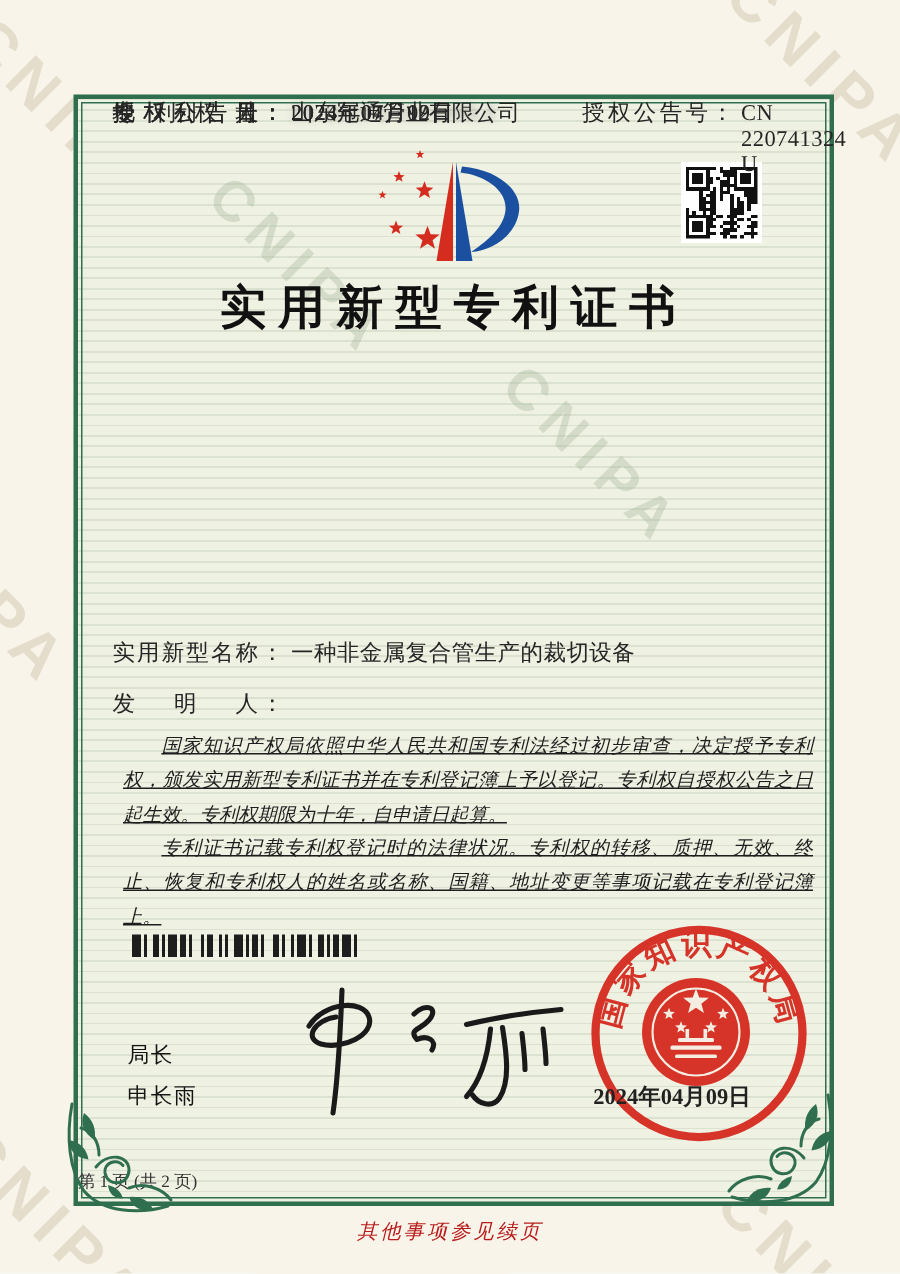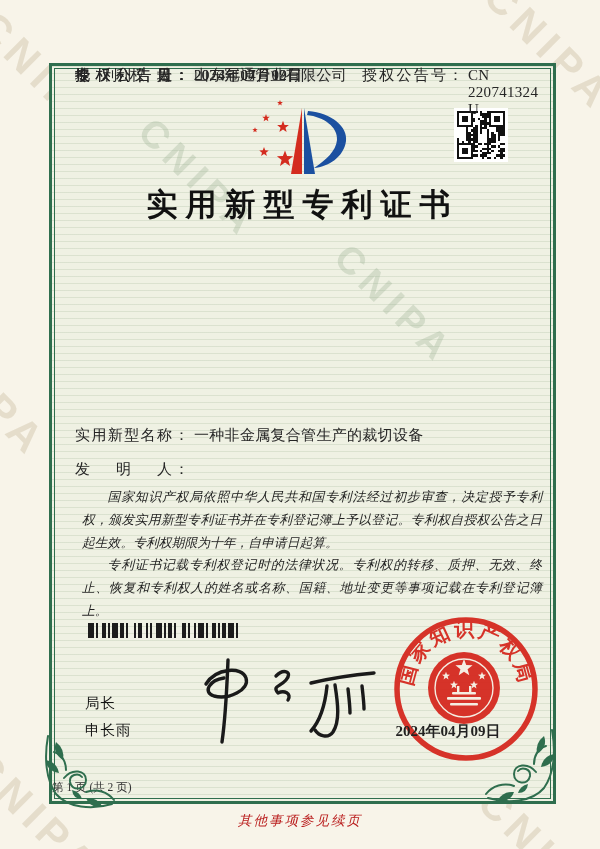--- a/index.html
+++ b/index.html
@@ -37,31 +37,32 @@
   
   .frow{position:absolute;left:23px;right:16px;display:flex;align-items:baseline;font-size:15px;color:#252525;}
   .frow:nth-of-type(1){top:178px;}
   .frow:nth-of-type(2){top:221px;}
   .frow:nth-of-type(3){top:253px;}
   .frow:nth-of-type(4){top:287px;}
   .frow:nth-of-type(5){top:323px;}
   .frow:nth-of-type(6){top:360px;}
   .frow:nth-of-type(7){top:394px;}
   .flabel{flex:0 0 97px;text-align:justify;text-align-last:justify;}
-  .flabel.short{flex:0 0 84px;}
+  .flabel.short{flex:0 0 84px;margin-left:26px;}
   .fcolon{margin:0 5px 0 2px;}
   .fvalue{letter-spacing:0.3px;}
   .fvalue.w140{flex:0 0 140px;}
   .redacted{filter:blur(2.6px);opacity:0.5;color:#555;}
   .pair2{display:flex;align-items:baseline;margin-left:28px;}
   
   .law{
     position:absolute;left:30px;right:11px;top:420px;
     font-size:12.8px;line-height:1.78;font-style:italic;color:#1e1e1e;
     text-align:justify;
+    text-decoration:underline;
   }
   .law p{margin:0;text-indent:2em;}
   
   .barcode{position:absolute;left:36px;top:557px;width:156px;height:15px;display:flex;align-items:stretch;}
   .barcode .b{background:#1d1d1d;}
   .barcode .g{background:transparent;}
   .sig-title,.sig-name{
     position:absolute;left:33px;
     font-family:"Liberation Sans","DejaVu Sans",sans-serif;
     font-size:14.5px;font-weight:500;color:#151515;letter-spacing:1px;

